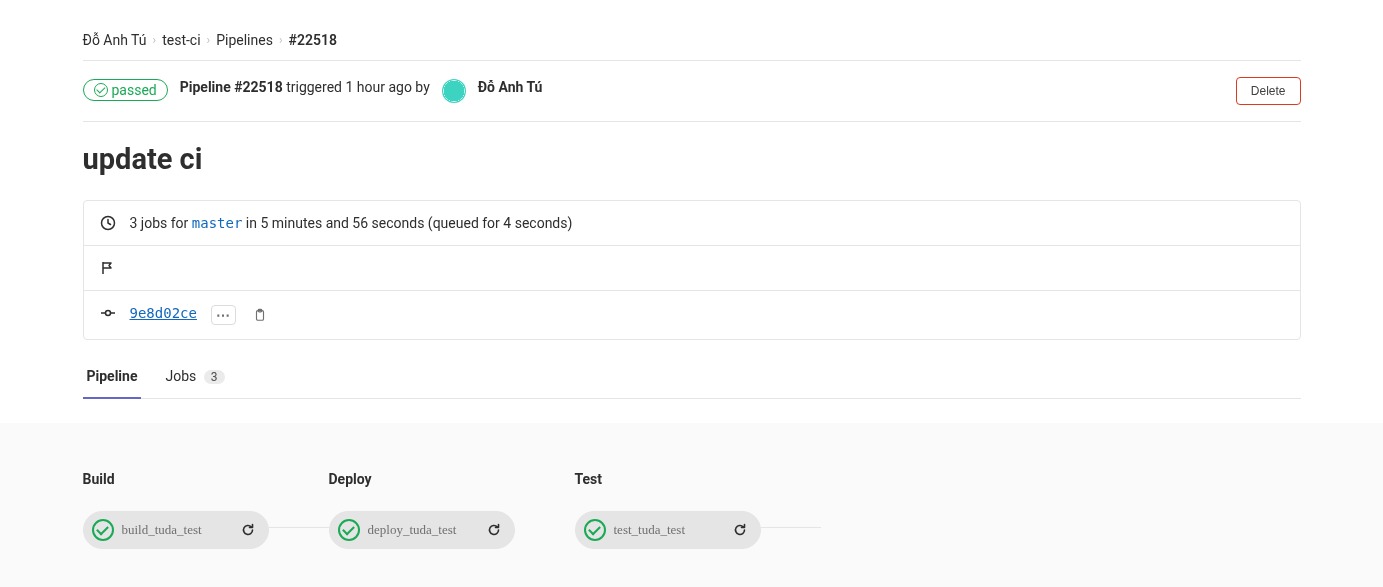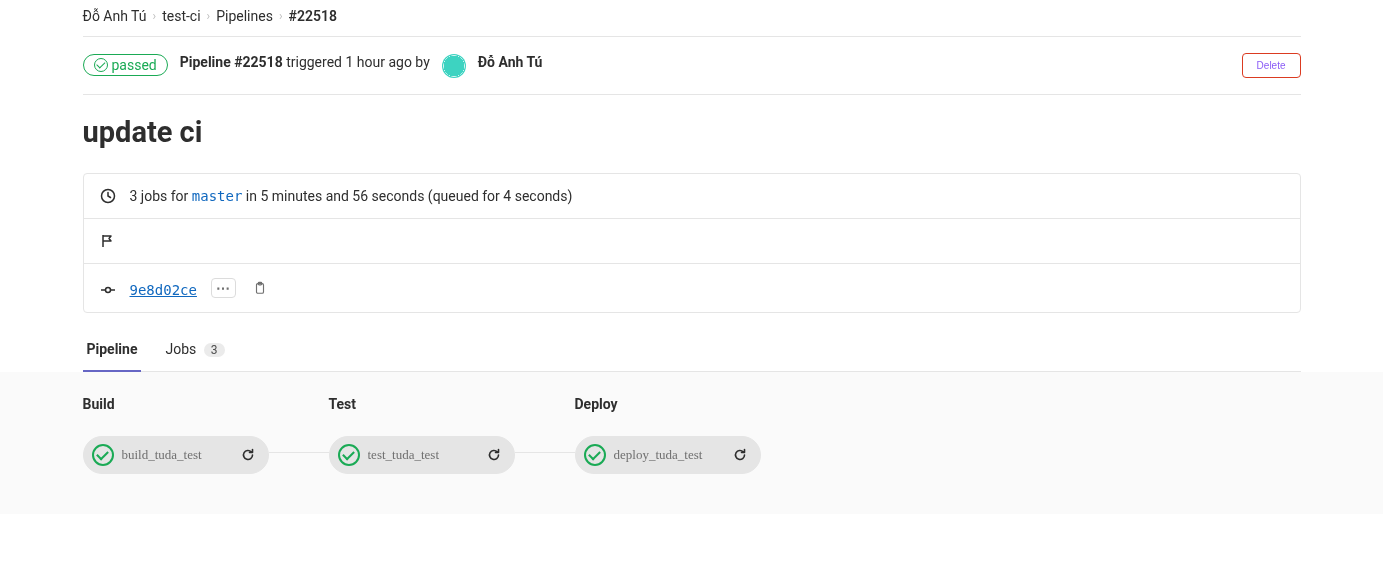--- a/index.html
+++ b/index.html
@@ -4,22 +4,22 @@
 <style>
   * { box-sizing: border-box; margin: 0; padding: 0; }
   body {
     font-family: -apple-system, BlinkMacSystemFont, "Segoe UI", Roboto, "Helvetica Neue", Arial, sans-serif;
     font-size: 14px;
     color: #2e2e2e;
     background: #fff;
   }
   .container {
     max-width: 1250px;
-    margin: 0 auto;
-    padding: 0 16px;
+    margin: 12px auto;
+    padding: 12px 16px;
   }
   .breadcrumb {
     display: flex;
     align-items: center;
     gap: 6px;
     padding: 8px 0 12px 0;
     font-size: 14px;
     color: #2e2e2e;
     border-bottom: 1px solid #e5e5e5;
   }
@@ -68,41 +68,41 @@
   .pipeline-info strong { font-weight: 700; }
   .avatar {
     width: 24px; height: 24px;
     border-radius: 50%;
     background: radial-gradient(circle at center, #3dd3c1 0%, #3dd3c1 60%, #fff 61%, #3dd3c1 65%);
     display: inline-block;
     vertical-align: middle;
   }
   .delete-btn {
     border: 1px solid #db3b21;
-    color: #8b5cf6;
+    color: #404040;
     background: #fff;
     padding: 6px 14px;
     border-radius: 4px;
-    font-size: 10px;
+    font-size: 12px;
     cursor: pointer;
   }
 
   .commit-title {
     font-size: 29px;
     font-weight: 700;
     padding: 20px 0 24px 0;
   }
 
   .info-block {
     border: 1px solid #e5e5e5;
     border-radius: 4px;
   }
   .info-row {
     display: flex;
-    align-items: flex-end;
+    align-items: flex-start;
     gap: 14px;
     padding: 14px 16px;
     border-bottom: 1px solid #e5e5e5;
     font-size: 14px;
   }
   .info-row:last-child { border-bottom: none; }
   .mono-link {
     font-family: "SFMono-Regular", Menlo, Consolas, monospace;
     color: #1068bf;
   }
@@ -329,40 +329,40 @@
           <span class="retry-icon">
             <svg width="16" height="16" viewBox="0 0 16 16">
                 <path d="M12.5 8a4.5 4.5 0 1 1-1.3-3.2M12.5 2.5v3h-3" fill="none" stroke="#2e2e2e" stroke-width="1.6" stroke-linecap="round" stroke-linejoin="round"></path>
               </svg>
           </span>
         </div>
         <div class="connector-simple"></div>
       </div>
 
       <div class="stage">
+        <div class="stage-title">Deploy</div>
+        <div class="job-pill">
+          <span class="job-status"></span>
+          <span class="job-name">deploy_tuda_test</span>
+          <span class="retry-icon">
+            <svg width="16" height="16" viewBox="0 0 16 16">
+                <path d="M12.5 8a4.5 4.5 0 1 1-1.3-3.2M12.5 2.5v3h-3" fill="none" stroke="#2e2e2e" stroke-width="1.6" stroke-linecap="round" stroke-linejoin="round"></path>
+              </svg>
+          </span>
+        </div>
+      </div>
+
+      <div class="stage">
         <div class="stage-title">Test</div>
         <div class="job-pill">
           <span class="job-status"></span>
           <span class="job-name">test_tuda_test</span>
           <span class="retry-icon">
             <svg width="16" height="16" viewBox="0 0 16 16">
                 <path d="M12.5 8a4.5 4.5 0 1 1-1.3-3.2M12.5 2.5v3h-3" fill="none" stroke="#2e2e2e" stroke-width="1.6" stroke-linecap="round" stroke-linejoin="round"></path>
               </svg>
           </span>
         </div>
         <div class="connector-simple"></div>
       </div>
-
-      <div class="stage">
-        <div class="stage-title">Deploy</div>
-        <div class="job-pill">
-          <span class="job-status"></span>
-          <span class="job-name">deploy_tuda_test</span>
-          <span class="retry-icon">
-            <svg width="16" height="16" viewBox="0 0 16 16">
-                <path d="M12.5 8a4.5 4.5 0 1 1-1.3-3.2M12.5 2.5v3h-3" fill="none" stroke="#2e2e2e" stroke-width="1.6" stroke-linecap="round" stroke-linejoin="round"></path>
-              </svg>
-          </span>
-        </div>
-      </div>
     </div>
   </div>
 </div>
 
 </body></html>

